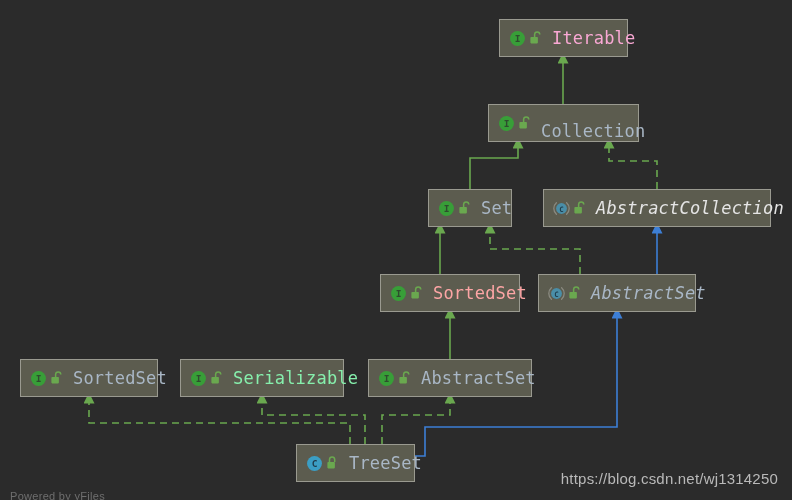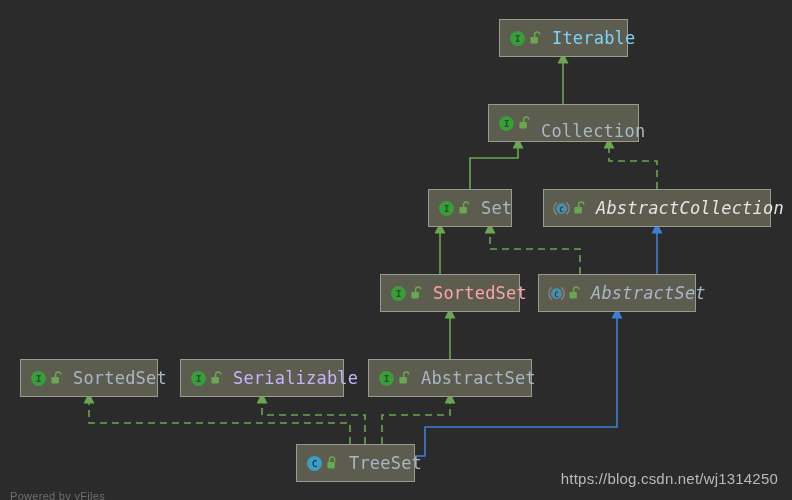--- a/index.html
+++ b/index.html
@@ -115,21 +115,21 @@
             <circle cx="8" cy="8" r="7" fill="#389e38"></circle>
             <text x="8" y="11.6" text-anchor="middle" font-family="DejaVu Sans Mono, monospace" font-size="9" font-weight="bold" fill="#2e4d2e">I</text>
           </svg>
         </span>
         <span class="icon-wrap">
           <svg class="lock-icon" viewBox="0 0 13 14">
             <path d="M5.6,6 L5.6,3.6 A2.6,2.6 0 0 1 10.8,3.6" stroke="#6aa84f" stroke-width="1.5" fill="none"></path>
             <rect x="1.4" y="6" width="7.5" height="6.4" rx="0.8" fill="#6aa84f"></rect>
           </svg>
         </span>
-        <span class="node-label" style="color: #7dd3fc;">Iterable</span>
+        <span class="node-label" style="color: #f9a8d4;">Iterable</span>
       </div>
       <div class="node" style="left: 488px; top: 104px; width: 151px; background: rgb(92, 92, 79); border-color: rgb(154, 154, 144);">
         <span class="icon-wrap">
           <svg class="type-icon" viewBox="0 0 16 16">
             <circle cx="8" cy="8" r="7" fill="#389e38"></circle>
             <text x="8" y="11.6" text-anchor="middle" font-family="DejaVu Sans Mono, monospace" font-size="9" font-weight="bold" fill="#2e4d2e">I</text>
           </svg>
         </span>
         <span class="icon-wrap">
           <svg class="lock-icon" viewBox="0 0 13 14">
@@ -224,21 +224,21 @@
             <circle cx="8" cy="8" r="7" fill="#389e38"></circle>
             <text x="8" y="11.6" text-anchor="middle" font-family="DejaVu Sans Mono, monospace" font-size="9" font-weight="bold" fill="#2e4d2e">I</text>
           </svg>
         </span>
         <span class="icon-wrap">
           <svg class="lock-icon" viewBox="0 0 13 14">
             <path d="M5.6,6 L5.6,3.6 A2.6,2.6 0 0 1 10.8,3.6" stroke="#6aa84f" stroke-width="1.5" fill="none"></path>
             <rect x="1.4" y="6" width="7.5" height="6.4" rx="0.8" fill="#6aa84f"></rect>
           </svg>
         </span>
-        <span class="node-label" style="color: #c4b5fd;">Serializable</span>
+        <span class="node-label" style="color: #86efac;">Serializable</span>
       </div>
       <div class="node" style="left: 368px; top: 359px; width: 164px; background: rgb(92, 92, 79); border-color: rgb(154, 154, 144);">
         <span class="icon-wrap">
           <svg class="type-icon" viewBox="0 0 16 16">
             <circle cx="8" cy="8" r="7" fill="#389e38"></circle>
             <text x="8" y="11.6" text-anchor="middle" font-family="DejaVu Sans Mono, monospace" font-size="9" font-weight="bold" fill="#2e4d2e">I</text>
           </svg>
         </span>
         <span class="icon-wrap">
           <svg class="lock-icon" viewBox="0 0 13 14">

